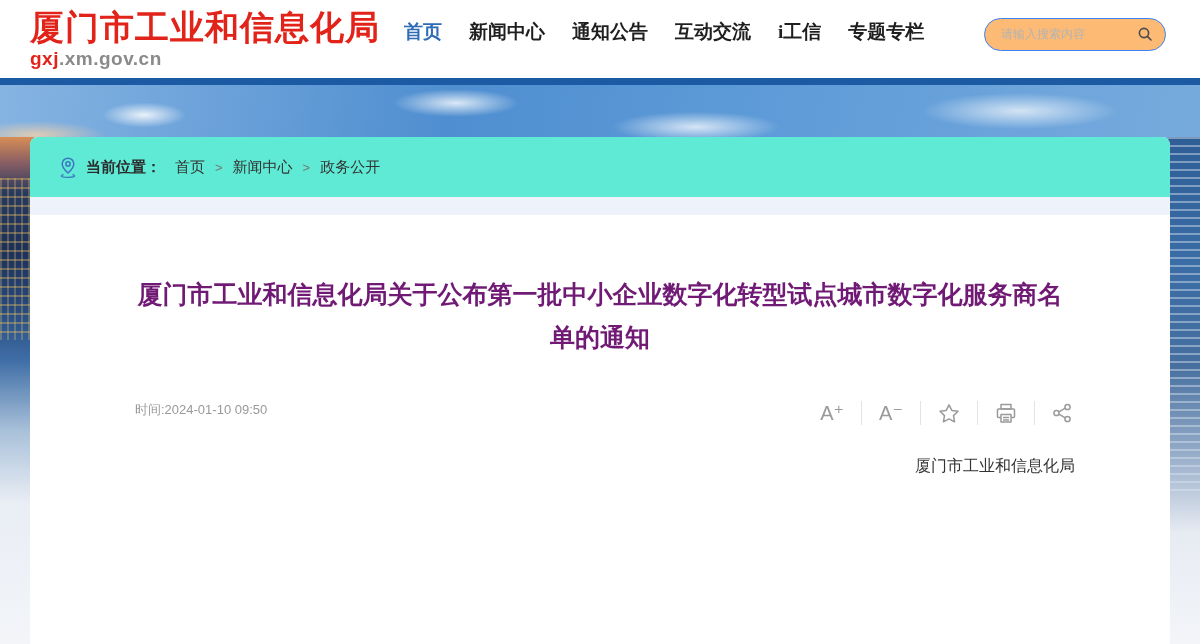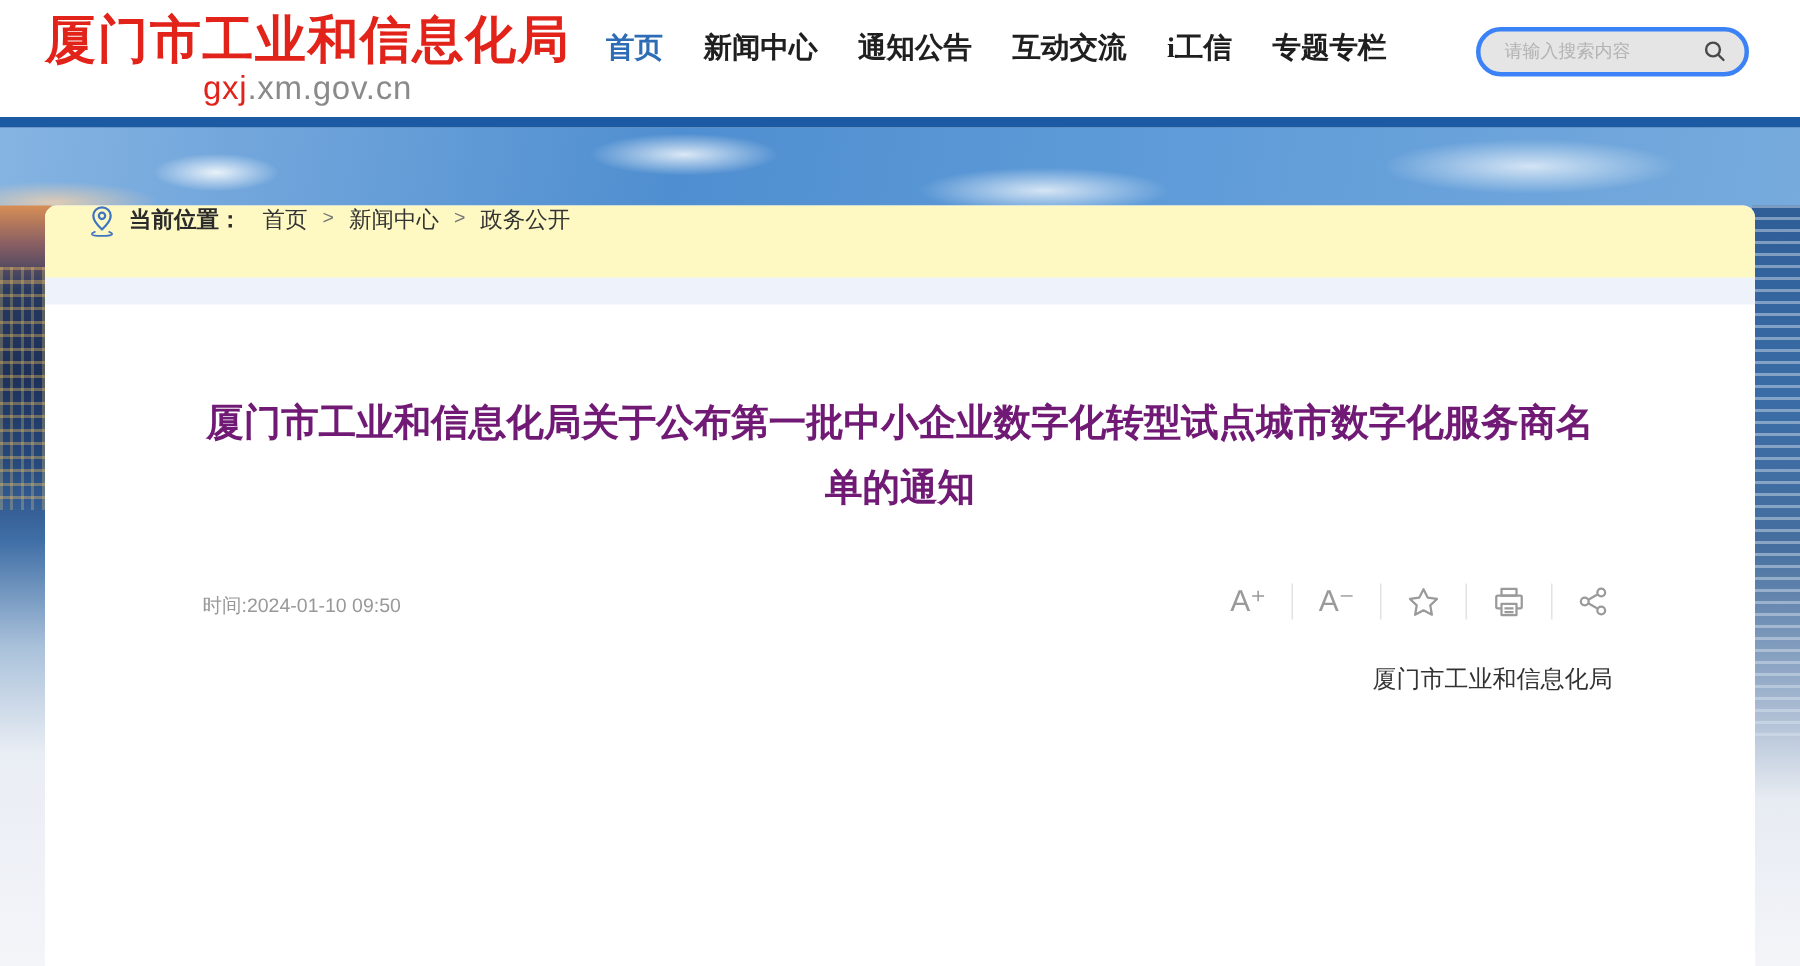--- a/index.html
+++ b/index.html
@@ -17,40 +17,39 @@
     display: flex; align-items: center;
     padding: 0 34px 0 30px;
   }
   .logo-block { display: flex; flex-direction: column; justify-content: center; }
   .site-name {
     font-size: 34px; font-weight: bold; color: #e2231a;
     letter-spacing: 1px; line-height: 40px; white-space: nowrap;
   }
   .site-domain {
     font-family: "Liberation Sans", "DejaVu Sans", sans-serif;
-    font-size: 22px; font-weight: normal; color: #8a8a8a; line-height: 22px;
+    font-size: 19px; font-weight: bold; color: #8a8a8a; line-height: 22px;
     letter-spacing: 0.5px;
-    text-align: center;
   }
   .site-domain .domain-prefix { color: #e2231a; }
   .main-nav {
     display: flex; align-items: center; gap: 27px;
     margin-left: 24px; margin-top: -14px;
   }
   .nav-item {
     font-size: 19px; font-weight: bold; color: #1f1f1f;
     cursor: pointer; white-space: nowrap; text-decoration: none;
   }
   .nav-item.active { color: #2e6db5; }
   .search-box {
     margin-left: auto; margin-top: -10px;
     width: 182px; height: 33px;
-    border: 3px solid #3b82f6; border-radius: 17px;
+    border: 1px solid #3b82f6; border-radius: 17px;
     display: flex; align-items: center;
-    padding: 0 12px 0 16px; background: #e5e5e5;
+    padding: 0 12px 0 16px; background: #fdba74;
   }
   .search-input {
     flex: 1; border: none; outline: none;
     font-family: "Liberation Sans", "DejaVu Sans", sans-serif;
     font-size: 12px; color: #555; background: transparent; min-width: 0;
   }
   .search-input::placeholder { color: #b3b3b3; }
   .search-icon { flex: 0 0 auto; display: flex; cursor: pointer; }
 
   
@@ -91,41 +90,41 @@
 
   
   .panel {
     position: absolute; z-index: 2;
     left: 30px; right: 30px; top: 137px; bottom: 0;
     background: #edf2fb;
     border-radius: 8px 8px 0 0;
     display: flex; flex-direction: column;
   }
   .breadcrumb-bar {
-    height: 48px; background: #fef9c3; border-radius: 8px 8px 0 0;
-    display: flex; align-items: flex-start; padding: 0 30px;
+    height: 60px; background: #5eead4; border-radius: 8px 8px 0 0;
+    display: flex; align-items: center; padding: 0 30px;
     flex: 0 0 auto;
   }
   .breadcrumb-icon { display: flex; margin-right: 10px; }
   .breadcrumb-label { font-size: 15px; font-weight: bold; color: #2b2b2b; margin-right: 14px; }
   .crumb { font-size: 15px; color: #333; text-decoration: none; cursor: pointer; }
   .crumb-sep { font-size: 13px; color: #777; margin: 0 10px; font-family: "Liberation Sans", sans-serif; }
 
   .article-card {
     margin-top: 18px; background: #ffffff; flex: 1 1 auto;
     padding: 58px 95px 20px 95px;
   }
   .article-title {
     font-size: 25px; font-weight: bold; color: #701a75;
     text-align: center; line-height: 43px;
     max-width: 945px; margin: 0 auto;
   }
   .meta-row {
     margin-top: 42px;
-    display: flex; align-items: flex-end; justify-content: space-between;
+    display: flex; align-items: flex-start; justify-content: space-between;
     padding: 0 0 0 10px;
   }
   .meta-time {
     font-family: "Liberation Sans", "DejaVu Sans", sans-serif;
     font-size: 13px; color: #999999;
   }
   .tools { display: flex; align-items: center; }
   .tool {
     display: flex; align-items: center; justify-content: center;
     padding: 0 17px; color: #9a9a9a; cursor: pointer;

